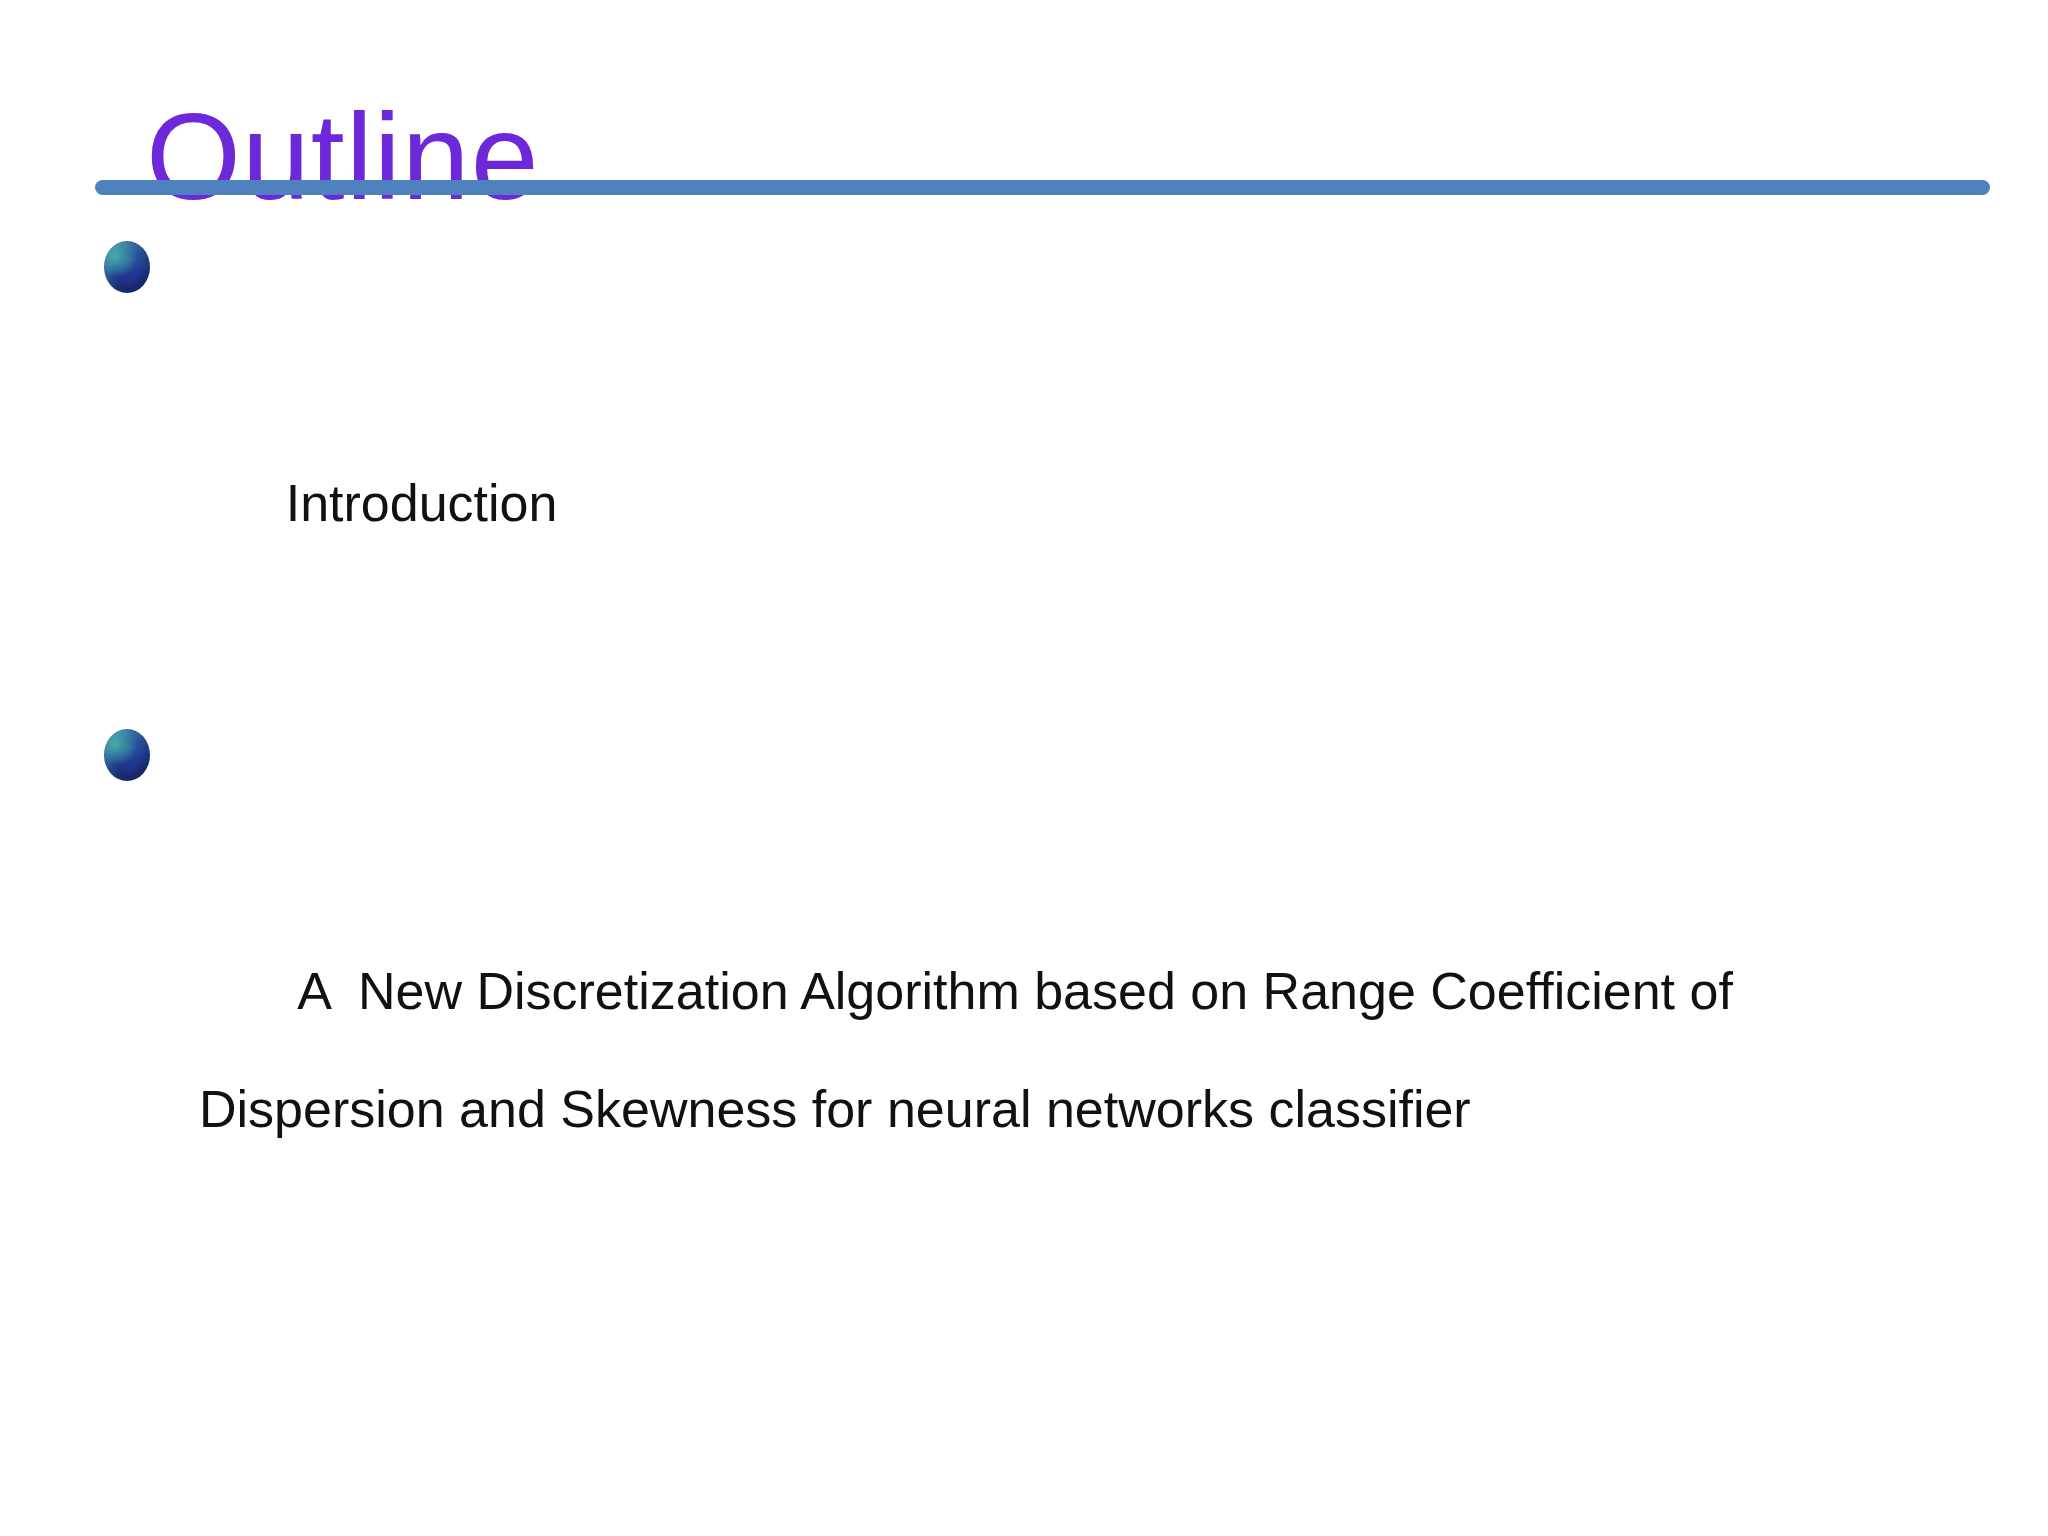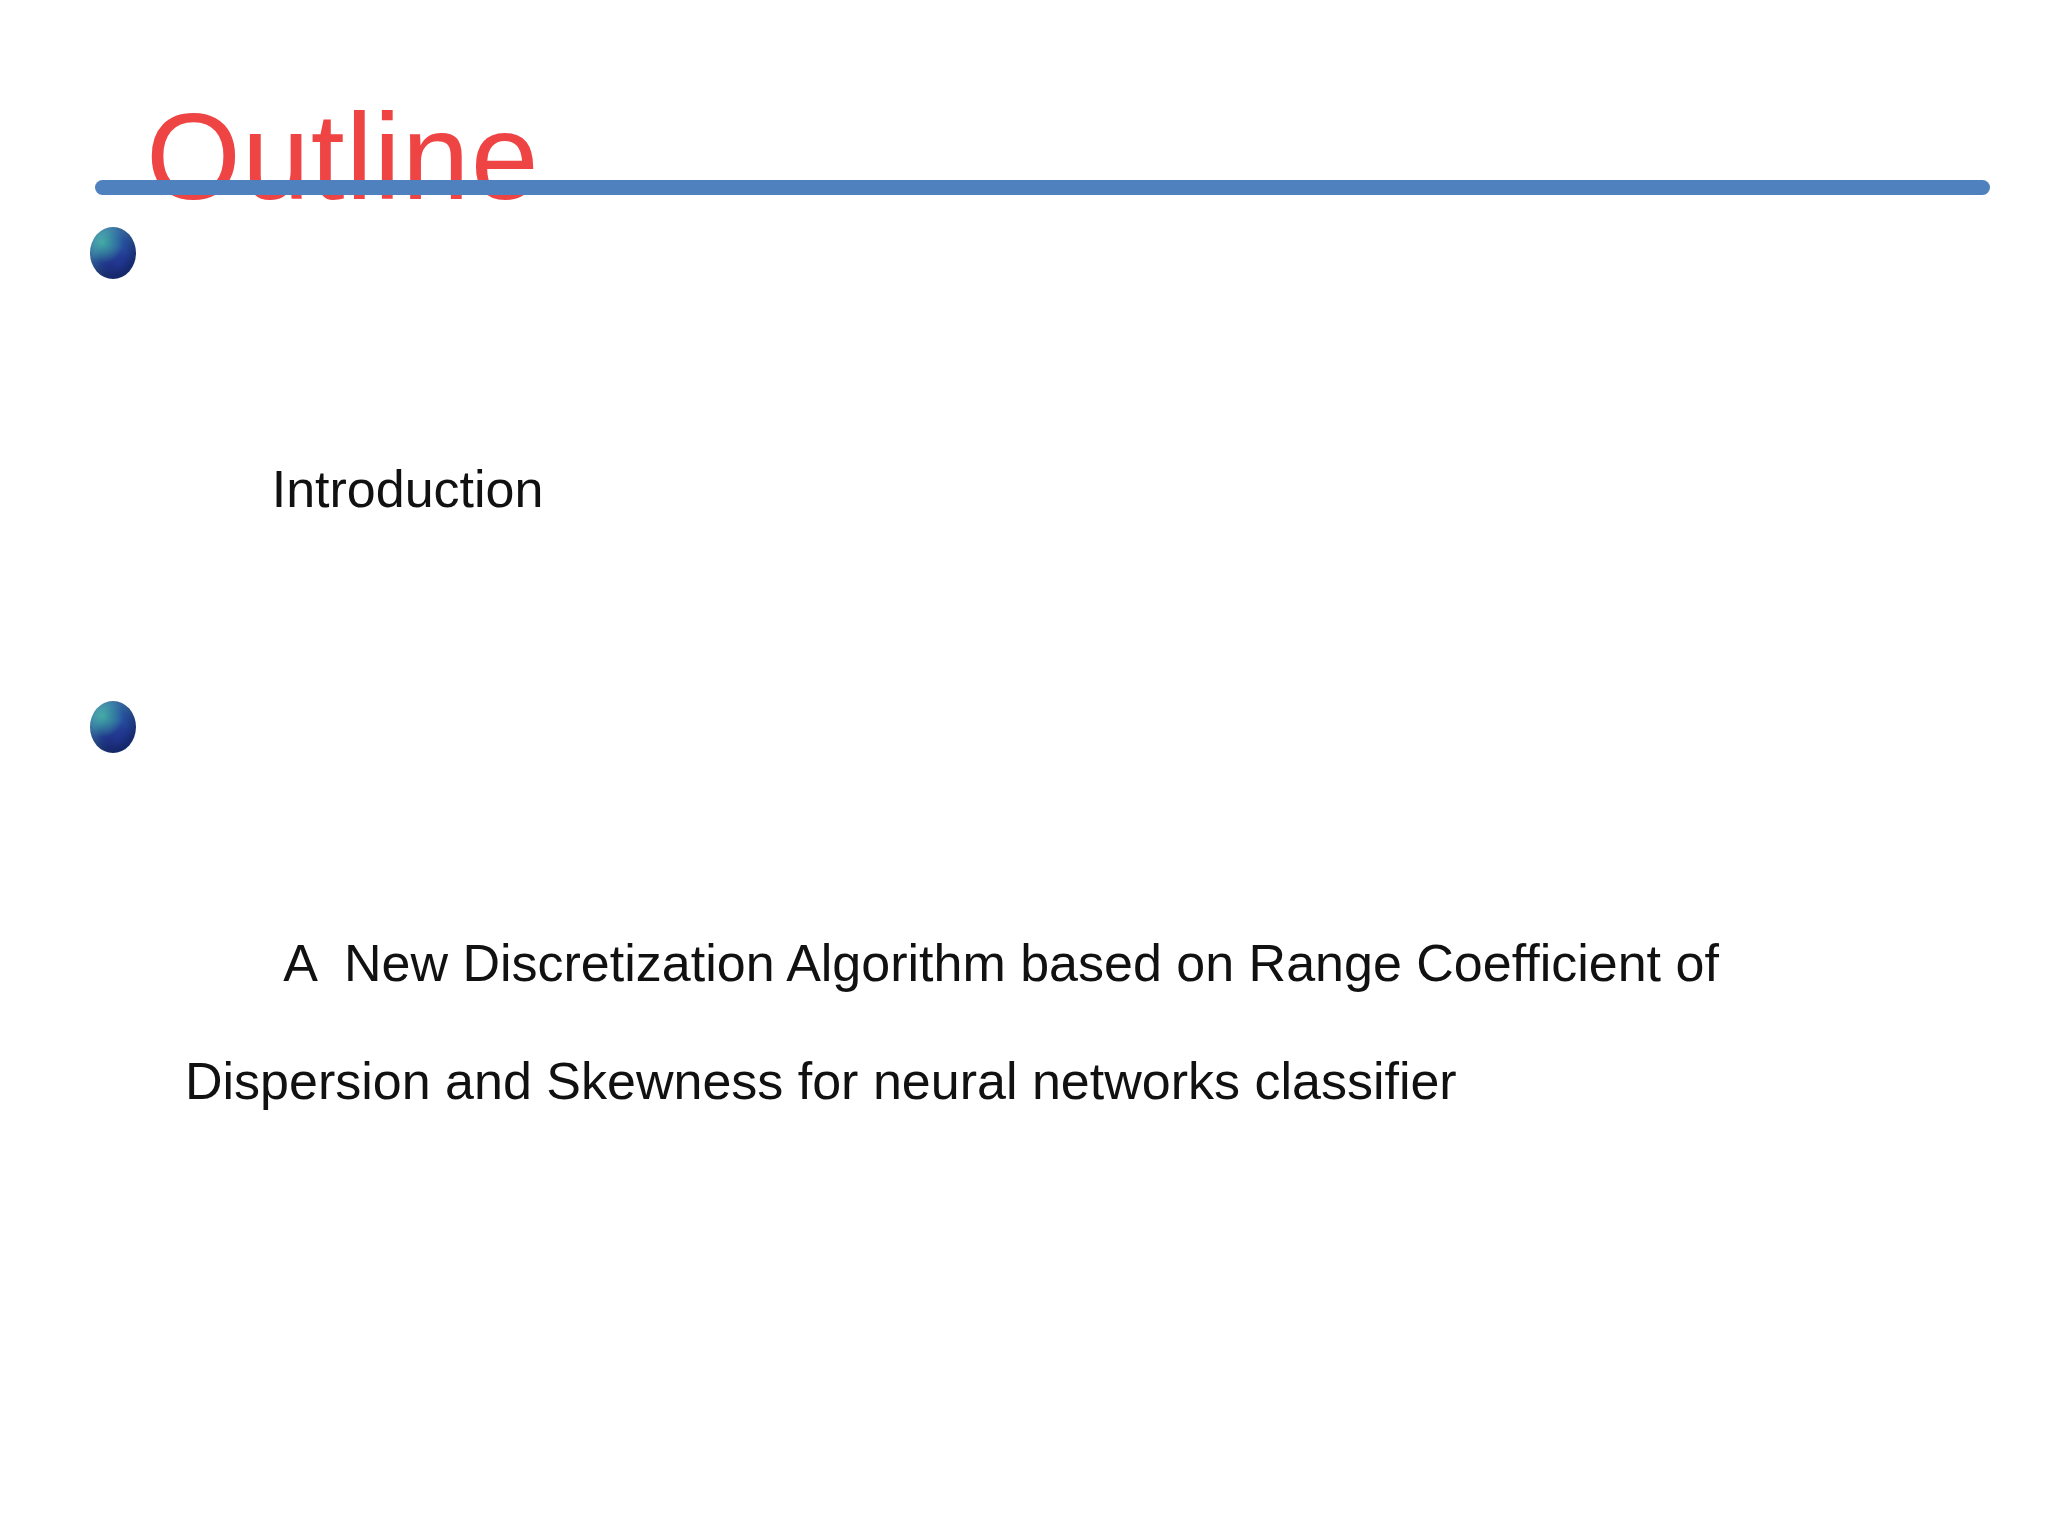--- a/index.html
+++ b/index.html
@@ -15,21 +15,21 @@
     overflow: hidden;
     font-family: "Liberation Sans", "DejaVu Sans", sans-serif;
   }
   .slide-title {
     position: absolute;
     left: 146px;
     top: 14px;
     font-size: 122px;
     line-height: 1.0;
     font-weight: 400;
-    color: #ef4444;
+    color: #6d28d9;
     letter-spacing: 1px;
     white-space: pre;
   }
   .title-rule {
     position: absolute;
     left: 95px;
     top: 180px;
     width: 1895px;
     height: 15px;
     border-radius: 8px;
@@ -39,21 +39,21 @@
     position: absolute;
     left: 0;
     top: 192px;
     width: 2048px;
     margin: 0;
     padding: 0;
     list-style: none;
   }
   .outline-item {
     position: relative;
-    margin: 2px;
+    margin: 16px;
     padding: 0 40px 0 183px;
     font-size: 52px;
     line-height: 118px;
     color: #111111;
     white-space: pre-wrap;
   }
   .globe-bullet {
     position: absolute;
     left: 88px;
     top: 33px;

